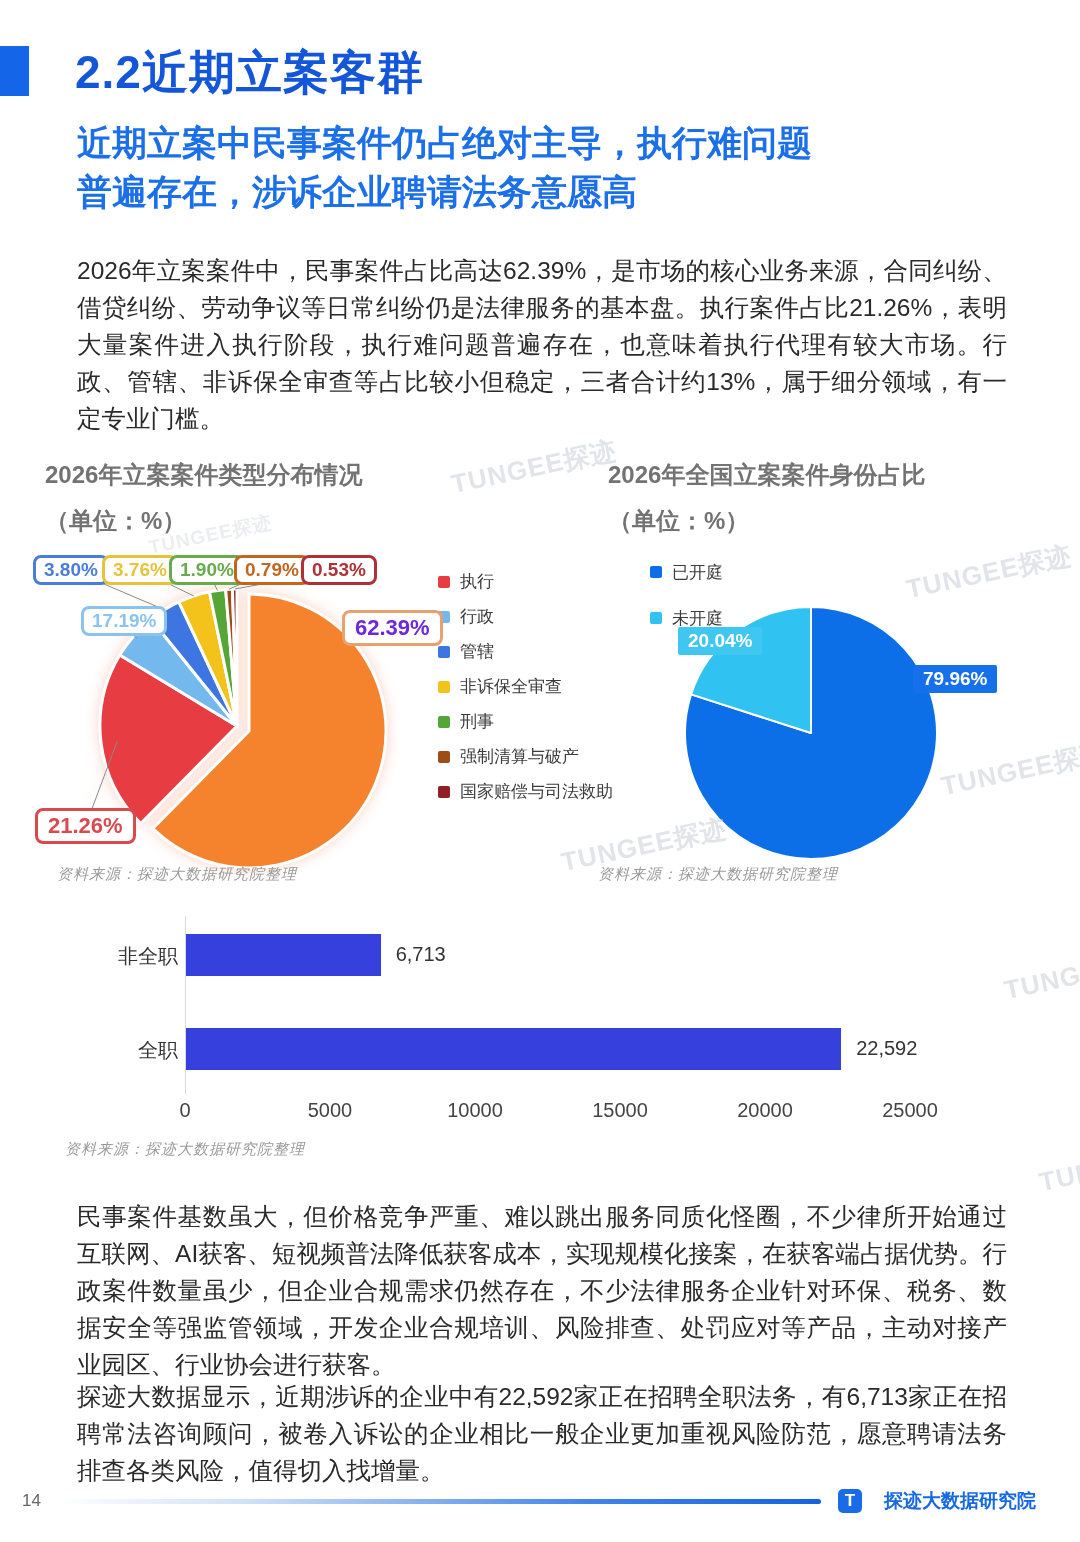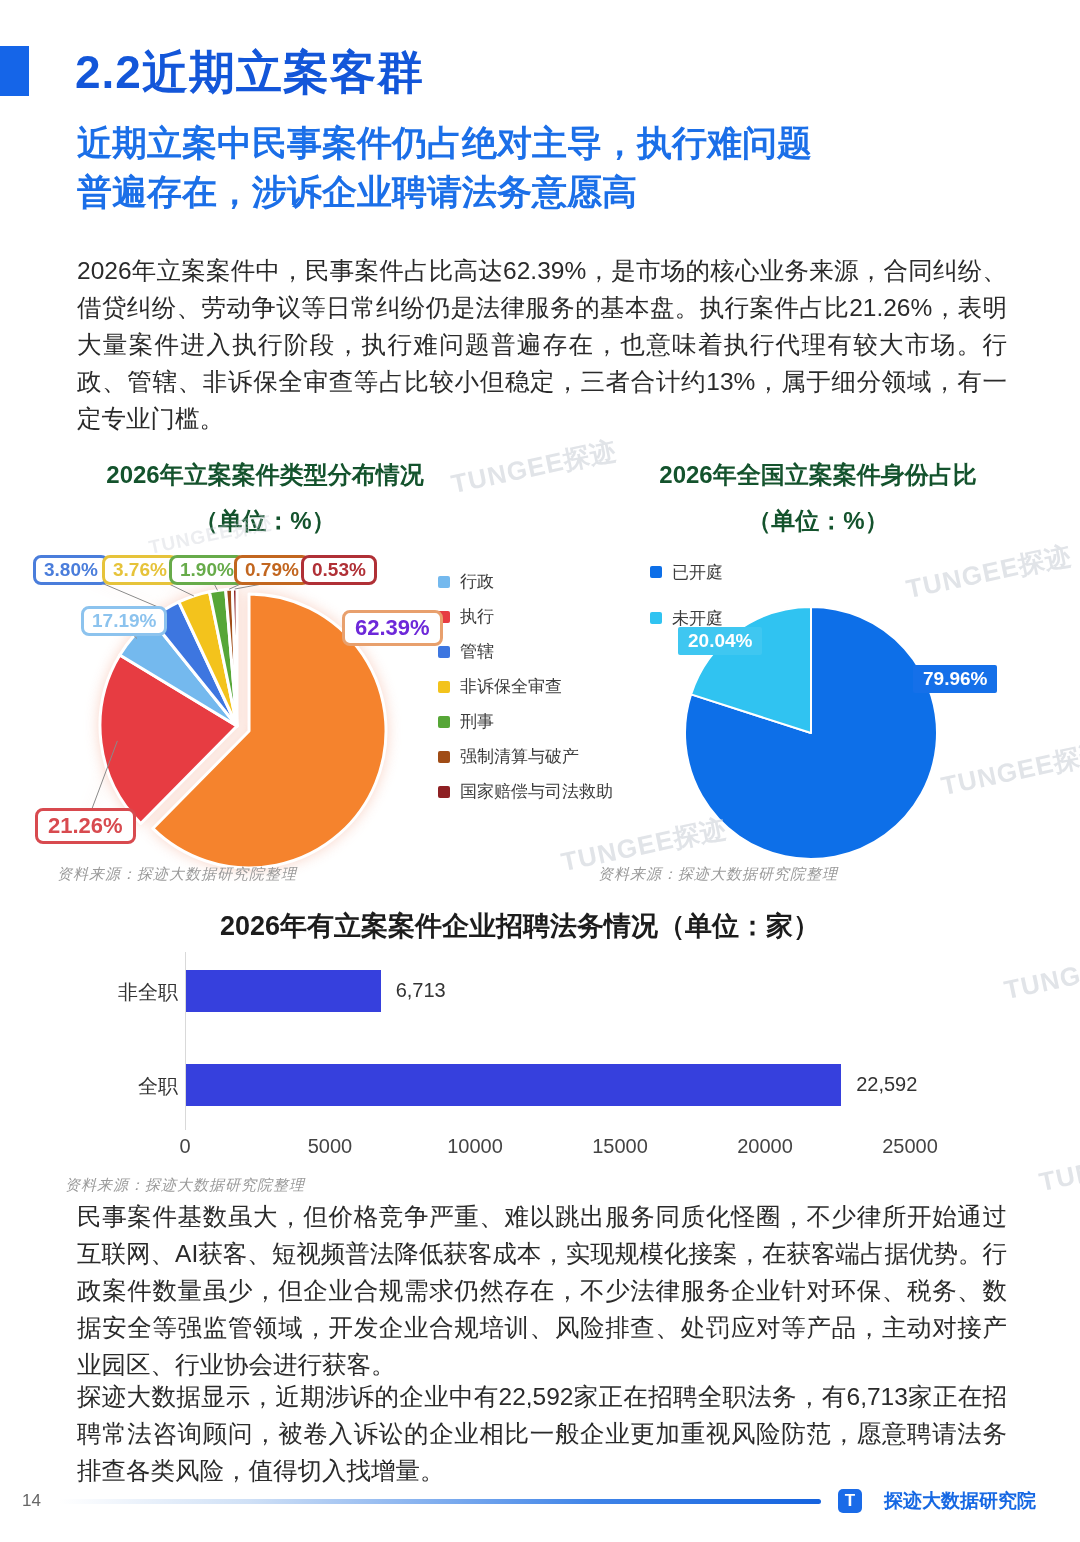--- a/index.html
+++ b/index.html
@@ -20,21 +20,21 @@
   
   .para {
     position:absolute; left:77px; width:930px;
     font-size:24.5px; line-height:37px; color:#2a2a2a; text-align:justify;
   }
   .p1 { top:252px; }
   .p2 { top:1198px; }
   .p3 { top:1378px; }
   
   .charts-row { position:absolute; left:0; top:448px; width:1080px; height:452px; }
-  .chart-title { position:absolute; text-align:center; font-weight:700; color:#14532d; font-size:24px; line-height:30px; }
+  .chart-title { position:absolute; text-align:left; font-weight:700; color:#737373; font-size:24px; line-height:30px; }
   .chart-title .unit { display:block; margin-top:16px; font-size:24px; }
   .t1 { left:45px; top:12px; width:440px; }
   .t2 { left:608px; top:12px; width:420px; }
   .pie-area { position:absolute; top:100px; }
   .pie1-area { left:30px; width:612px; height:332px; }
   .pie2-area { left:650px; width:400px; height:332px; }
   .pie-svg { position:absolute; left:0; top:0; }
   #pie1-svg { filter:drop-shadow(0 0 7px rgba(242,160,130,.45)); }
   .plabel {
     position:absolute; background:#fff; border:3px solid; border-radius:8px;
@@ -121,26 +121,26 @@
           <line x1="55.5" y1="278" x2="87.36490640034081" y2="192.90496492450706" class="leader"></line>
           <line x1="89" y1="73" x2="106.97968692836426" y2="90.5032053555562" class="leader"></line>
           <line x1="41" y1="22" x2="134.45947555045467" y2="61.7809296518643" class="leader"></line>
           <line x1="110" y1="22" x2="163.8426798221668" y2="47.9752111516116" class="leader"></line>
           <line x1="177" y1="22" x2="187.5241703953821" y2="42.391401226869505" class="leader"></line>
           <line x1="242" y1="22" x2="199.04132033350328" y2="41.23136537215086" class="leader"></line>
           <line x1="309" y1="22" x2="204.71876687197724" y2="41.018994107155095" class="leader"></line>
         </svg>
       <div class="legend1" id="legend1">
           <div class="legend-item">
+            <span class="sq" style="background: rgb(231, 60, 66);"></span>
+            <span>执行</span>
+          </div>
+          <div class="legend-item">
             <span class="sq" style="background: rgb(116, 185, 238);"></span>
             <span>行政</span>
-          </div>
-          <div class="legend-item">
-            <span class="sq" style="background: rgb(231, 60, 66);"></span>
-            <span>执行</span>
           </div>
           <div class="legend-item">
             <span class="sq" style="background: rgb(61, 118, 224);"></span>
             <span>管辖</span>
           </div>
           <div class="legend-item">
             <span class="sq" style="background: rgb(243, 195, 28);"></span>
             <span>非诉保全审查</span>
           </div>
           <div class="legend-item">
@@ -183,21 +183,20 @@
         </div>
     <div class="p2label" style="left: 263px; top: 117px; background: rgb(21, 112, 233);">79.96%</div>
         <div class="p2label" style="left: 28px; top: 79px; background: rgb(63, 199, 241);">20.04%</div>
       </div>
 
     <div class="source s1">资料来源：探迹大数据研究院整理</div>
     <div class="source s2">资料来源：探迹大数据研究院整理</div>
   </div>
 
   <div class="bar-section">
-    <div class="bar-title">2026年有立案案件企业招聘法务情况（单位：家）</div>
     <div class="bar-plot" id="bar-plot">
       <div class="y-axis"></div>
     <div class="bar-row-label" style="left: 6px; top: 27px;">非全职</div>
         <div class="bar-rect" style="top: 18px; width: 194.677px; background: rgb(54, 64, 221);"></div>
         <div class="bar-value" style="left: 335.677px; top: 27px;">6,713</div>
         <div class="bar-row-label" style="left: 6px; top: 121px;">全职</div>
         <div class="bar-rect" style="top: 112px; width: 655.168px; background: rgb(54, 64, 221);"></div>
         <div class="bar-value" style="left: 796.168px; top: 121px;">22,592</div>
         <div class="x-tick" style="left: 125px;">0</div>
         <div class="x-tick" style="left: 270px;">5000</div>

